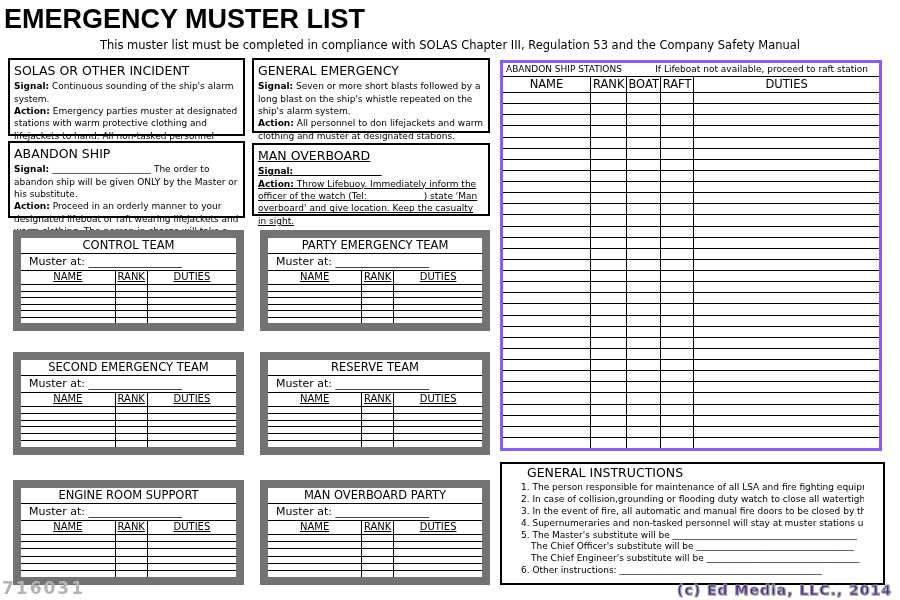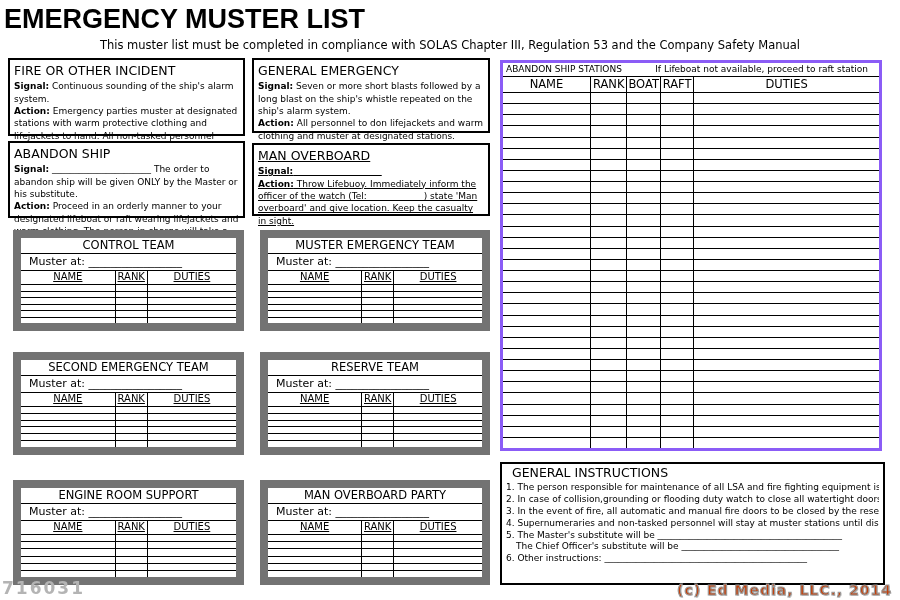--- a/index.html
+++ b/index.html
@@ -56,47 +56,47 @@
   }
   .st-caption .st-left{padding-left:3px;width:40%;}
   .st-caption .st-right{width:60%;}
   .st-header{display:flex;border-bottom:1px solid #000;height:15px;}
   .st-header .tc{font-size:11.5px;line-height:14px;text-align:center;}
   .st-body{flex:1;display:flex;flex-direction:column;}
   .st-c0{width:23.4%;} .st-c1{width:9.7%;} .st-c2{width:8.9%;} .st-c3{width:8.9%;} .st-c4{width:49.1%;}
   
   .instructions{
     position:absolute;left:500px;top:462px;width:385px;height:123px;
-    border:2px solid #000;box-sizing:border-box;padding:1px 4px;font-size:9px;line-height:1.33;
+    border:2px solid #000;box-sizing:border-box;padding:1px 19px;font-size:9px;line-height:1.33;
     background:#fff;
   }
   .gi-title{font-size:12.5px;padding-left:6px;margin-bottom:0px;}
   .gi-line{white-space:nowrap;overflow:hidden;}
   .gi-line.indent{padding-left:10px;}
   
   .wm-left{
     position:absolute;left:2px;top:578px;font-size:17px;font-weight:bold;color:#b4b4b4;
     letter-spacing:2px;font-family:"DejaVu Sans",sans-serif;
   }
   .wm-right{
     position:absolute;right:8px;top:582px;font-size:14px;font-weight:bold;
-    color:#c2410c;-webkit-text-stroke:1.1px #9a9a9a;text-shadow:1px 1px 0 #cfcfcf;
+    color:#4c1d95;-webkit-text-stroke:1.1px #9a9a9a;text-shadow:1px 1px 0 #cfcfcf;
     letter-spacing:1px;font-family:"DejaVu Sans",sans-serif;
   }
 </style>
 </head>
 <body>
 
 <div id="page">
 
   <div class="page-title">EMERGENCY MUSTER LIST</div>
   <div class="page-subtitle">This muster list must be completed in compliance with SOLAS Chapter III, Regulation 53 and the Company Safety Manual</div>
 
   <div class="info-box" style="left:8px;top:58px;width:237px;height:78px;">
-    <div class="ib-title">FIRE OR OTHER INCIDENT</div>
+    <div class="ib-title">SOLAS OR OTHER INCIDENT</div>
     <div><b>Signal:</b><span> Continuous sounding of the ship's alarm system.</span><br>
     <b>Action:</b><span> Emergency parties muster at designated stations with warm protective clothing and lifejackets to hand. All non-tasked personnel collect warm clothing, don lifejackets and muster at: ____________________</span></div>
   </div>
 
   <div class="info-box" style="left:252px;top:58px;width:238px;height:75px;">
     <div class="ib-title">GENERAL EMERGENCY</div>
     <div><b>Signal:</b><span> Seven or more short blasts followed by a long blast on the ship's whistle repeated on the ship's alarm system.</span><br>
     <b>Action:</b><span> All personnel to don lifejackets and warm clothing and muster at designated stations. Reserve Team to prepare lifesaving appliances for launching.</span></div>
   </div>
 
@@ -147,21 +147,21 @@
           <div class="tc team-c2"></div>
         </div>
         <div class="trow">
           <div class="tc team-c0"></div>
           <div class="tc team-c1"></div>
           <div class="tc team-c2"></div>
         </div>
       </div>
     </div>
   <div class="team-table" style="left:260px;top:230px;width:230px;height:101px;">
-      <div class="tt-title">MUSTER EMERGENCY TEAM</div>
+      <div class="tt-title">PARTY EMERGENCY TEAM</div>
       <div class="tt-muster"><div class="" style="display: inline;">Muster at:</div><div class="" style="display: inline;"> _________________</div></div>
       <div class="tt-header">
         <div class="tc team-c0">NAME</div>
         <div class="tc team-c1">RANK</div>
         <div class="tc team-c2">DUTIES</div>
       </div>
       <div class="tt-body">
         <div class="trow">
           <div class="tc team-c0"></div>
           <div class="tc team-c1"></div>
@@ -601,20 +601,21 @@
 
   <div class="instructions">
     <div class="gi-title">GENERAL INSTRUCTIONS</div>
     <div>
         <div class="gi-line">1. The person responsible for maintenance of all LSA and fire fighting equipment is: __________</div>
         <div class="gi-line">2. In case of collision,grounding or flooding duty watch to close all watertight doors and scuttles.</div>
         <div class="gi-line">3. In the event of fire, all automatic and manual fire doors to be closed by the reserve team.</div>
         <div class="gi-line">4. Supernumeraries and non-tasked personnel will stay at muster stations until dismissed or</div>
         <div class="gi-line">5. The Master's substitute will be _________________________________________</div>
         <div class="gi-line indent">The Chief Officer's substitute will be ___________________________________</div>
+        <div class="gi-line indent">The Chief Engineer's substitute will be __________________________________</div>
         <div class="gi-line">6. Other instructions: _____________________________________________</div>
       </div>
   </div>
 
   <div class="wm-left">716031</div>
   <div class="wm-right">(c) Ed Media, LLC., 2014</div>
 
 </div>
 
 </body></html>

